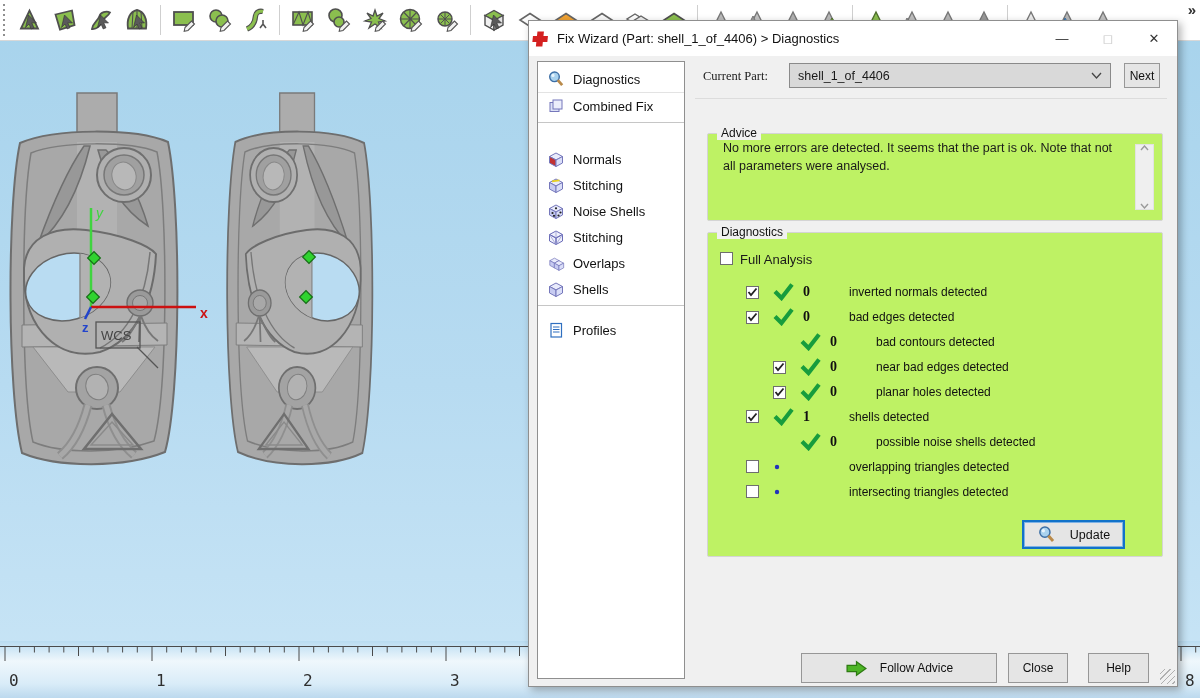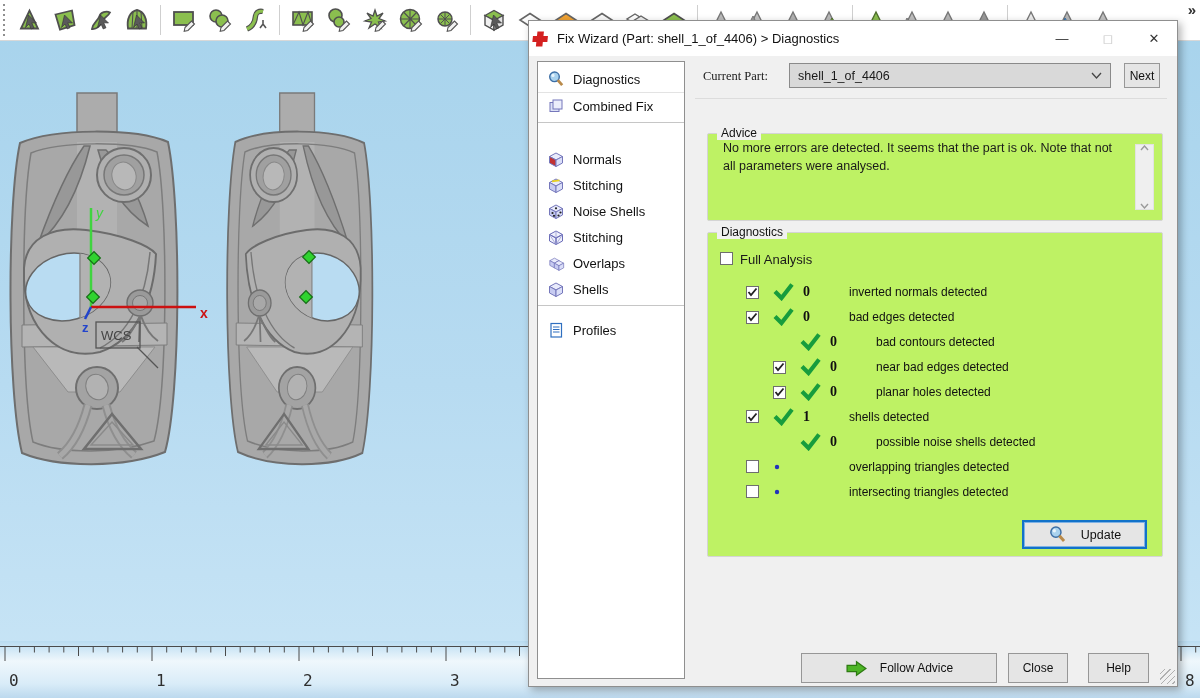--- a/index.html
+++ b/index.html
@@ -63,21 +63,21 @@
   .full-analysis{position:absolute;left:12px;top:13px;display:flex;align-items:flex-start;gap:7px;font-size:13px;margin-top:6px;}
   .checkbox{width:13px;height:13px;background:#fff;border:1px solid #6e6e6e;display:inline-flex;
     align-items:center;justify-content:center;box-sizing:border-box;}
   #diag-rows{position:absolute;left:38px;top:47px;right:6px;}
   .diag-row{display:flex;align-items:center;height:24.9px;}
   .diag-row.indent{margin-left:27px;}
   .cell-cb{width:27px;display:flex;align-items:center;}
   .cell-status{width:30px;display:flex;align-items:center;}
   .cell-count{width:46px;font-family:"Liberation Serif",serif;font-weight:bold;font-size:14px;color:#111;}
   .cell-label{font-size:12px;color:#111;}
-  .update-btn{position:absolute;left:314px;top:287px;width:125px;height:29px;
+  .update-btn{position:absolute;left:314px;top:287px;width:103px;height:29px;
     border:2px solid #1272c9;box-shadow:inset 0 0 0 1px #7fb2e5;background:#e5e5e5;
     display:flex;align-items:center;justify-content:center;gap:14px;font-size:12.5px;}
   
   .follow-btn{position:absolute;left:272px;top:632px;width:196px;height:30px;gap:12px;}
   .close-btn{position:absolute;left:479px;top:632px;width:60px;height:30px;}
   .help-btn{position:absolute;left:559px;top:632px;width:61px;height:30px;}
   .resize-grip{position:absolute;right:2px;bottom:2px;width:15px;height:15px;
     background:repeating-linear-gradient(135deg,transparent 0 3px,#b0b0b0 3px 4px);}
 </style>
 </head>

